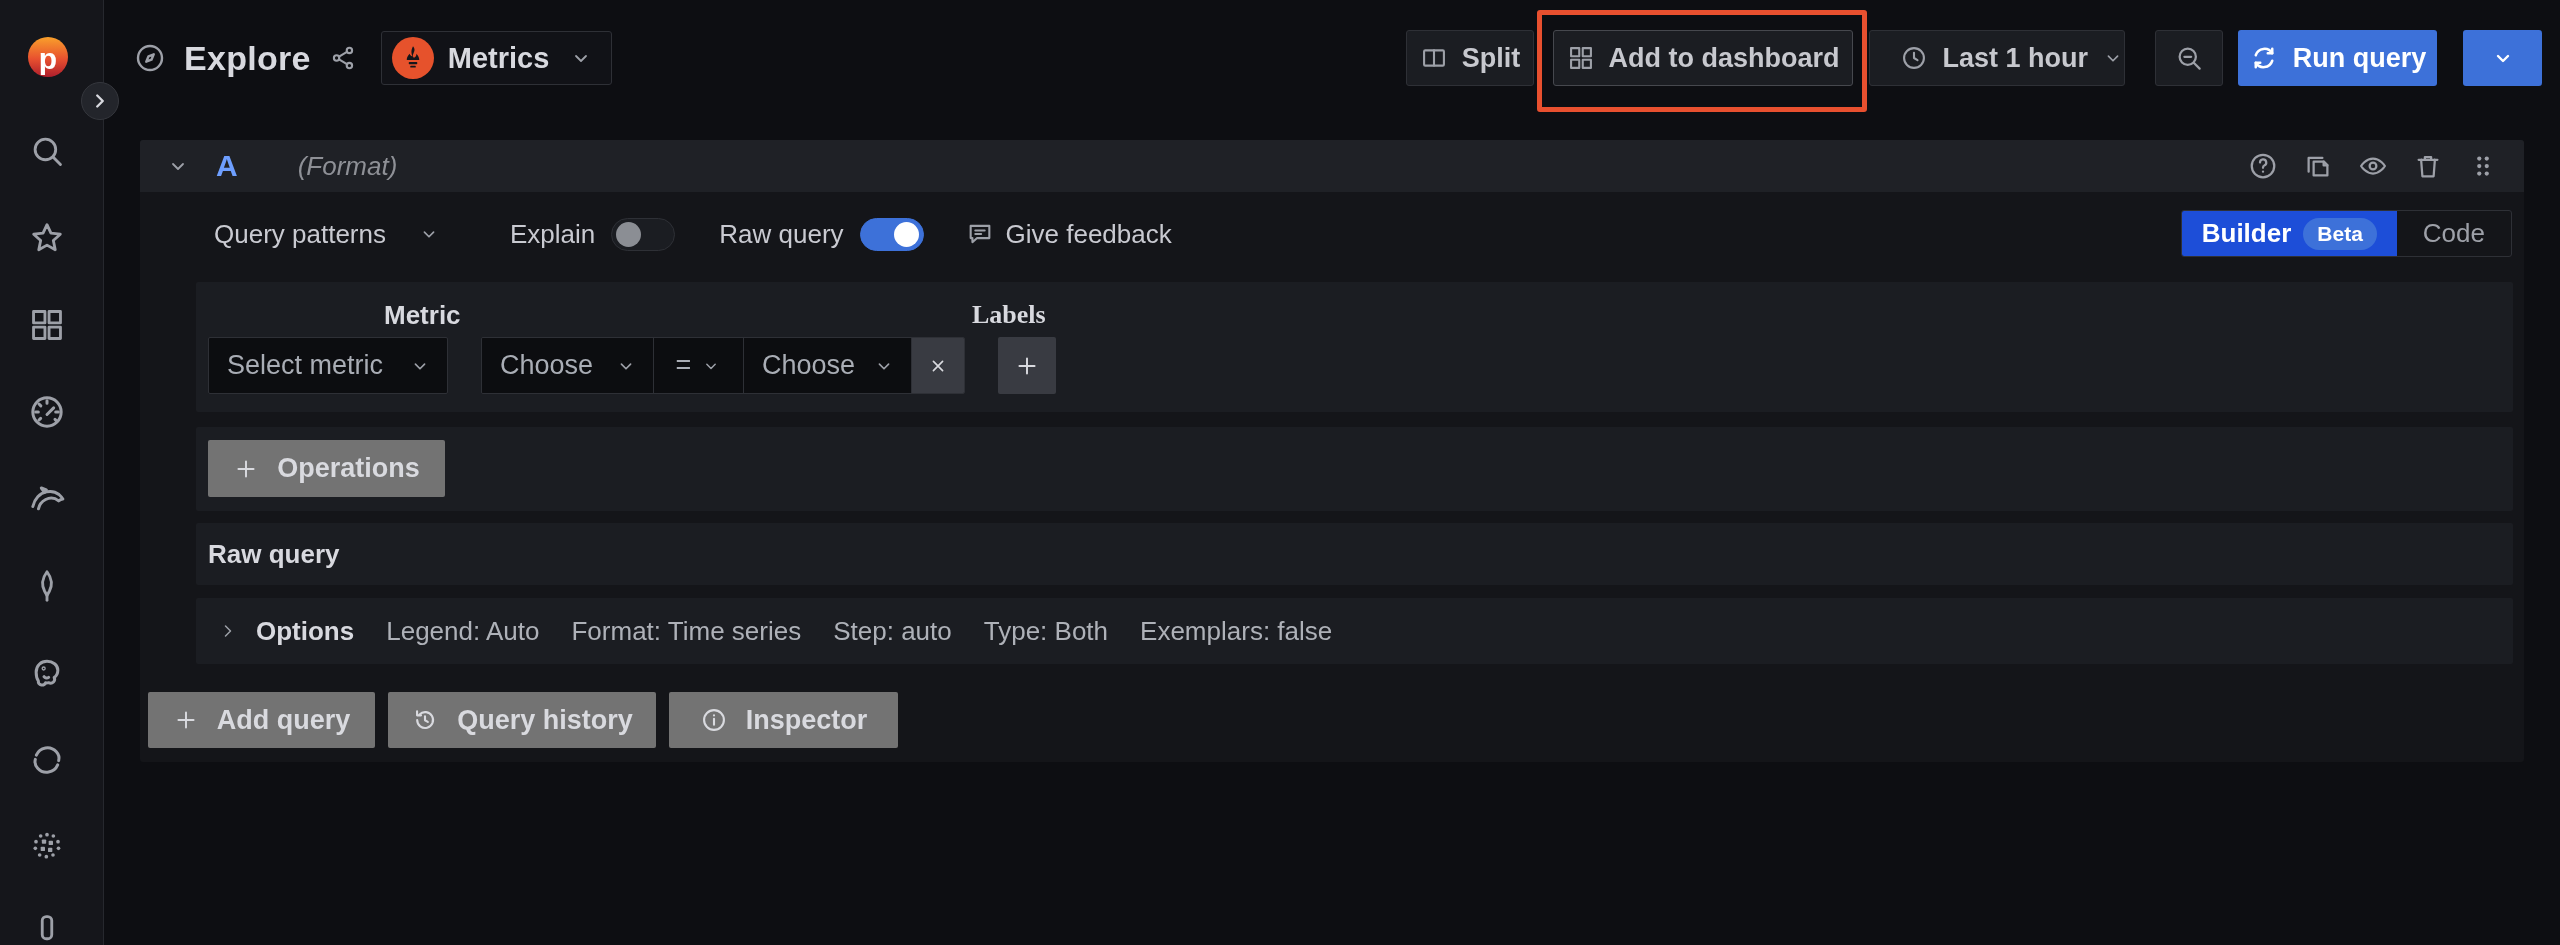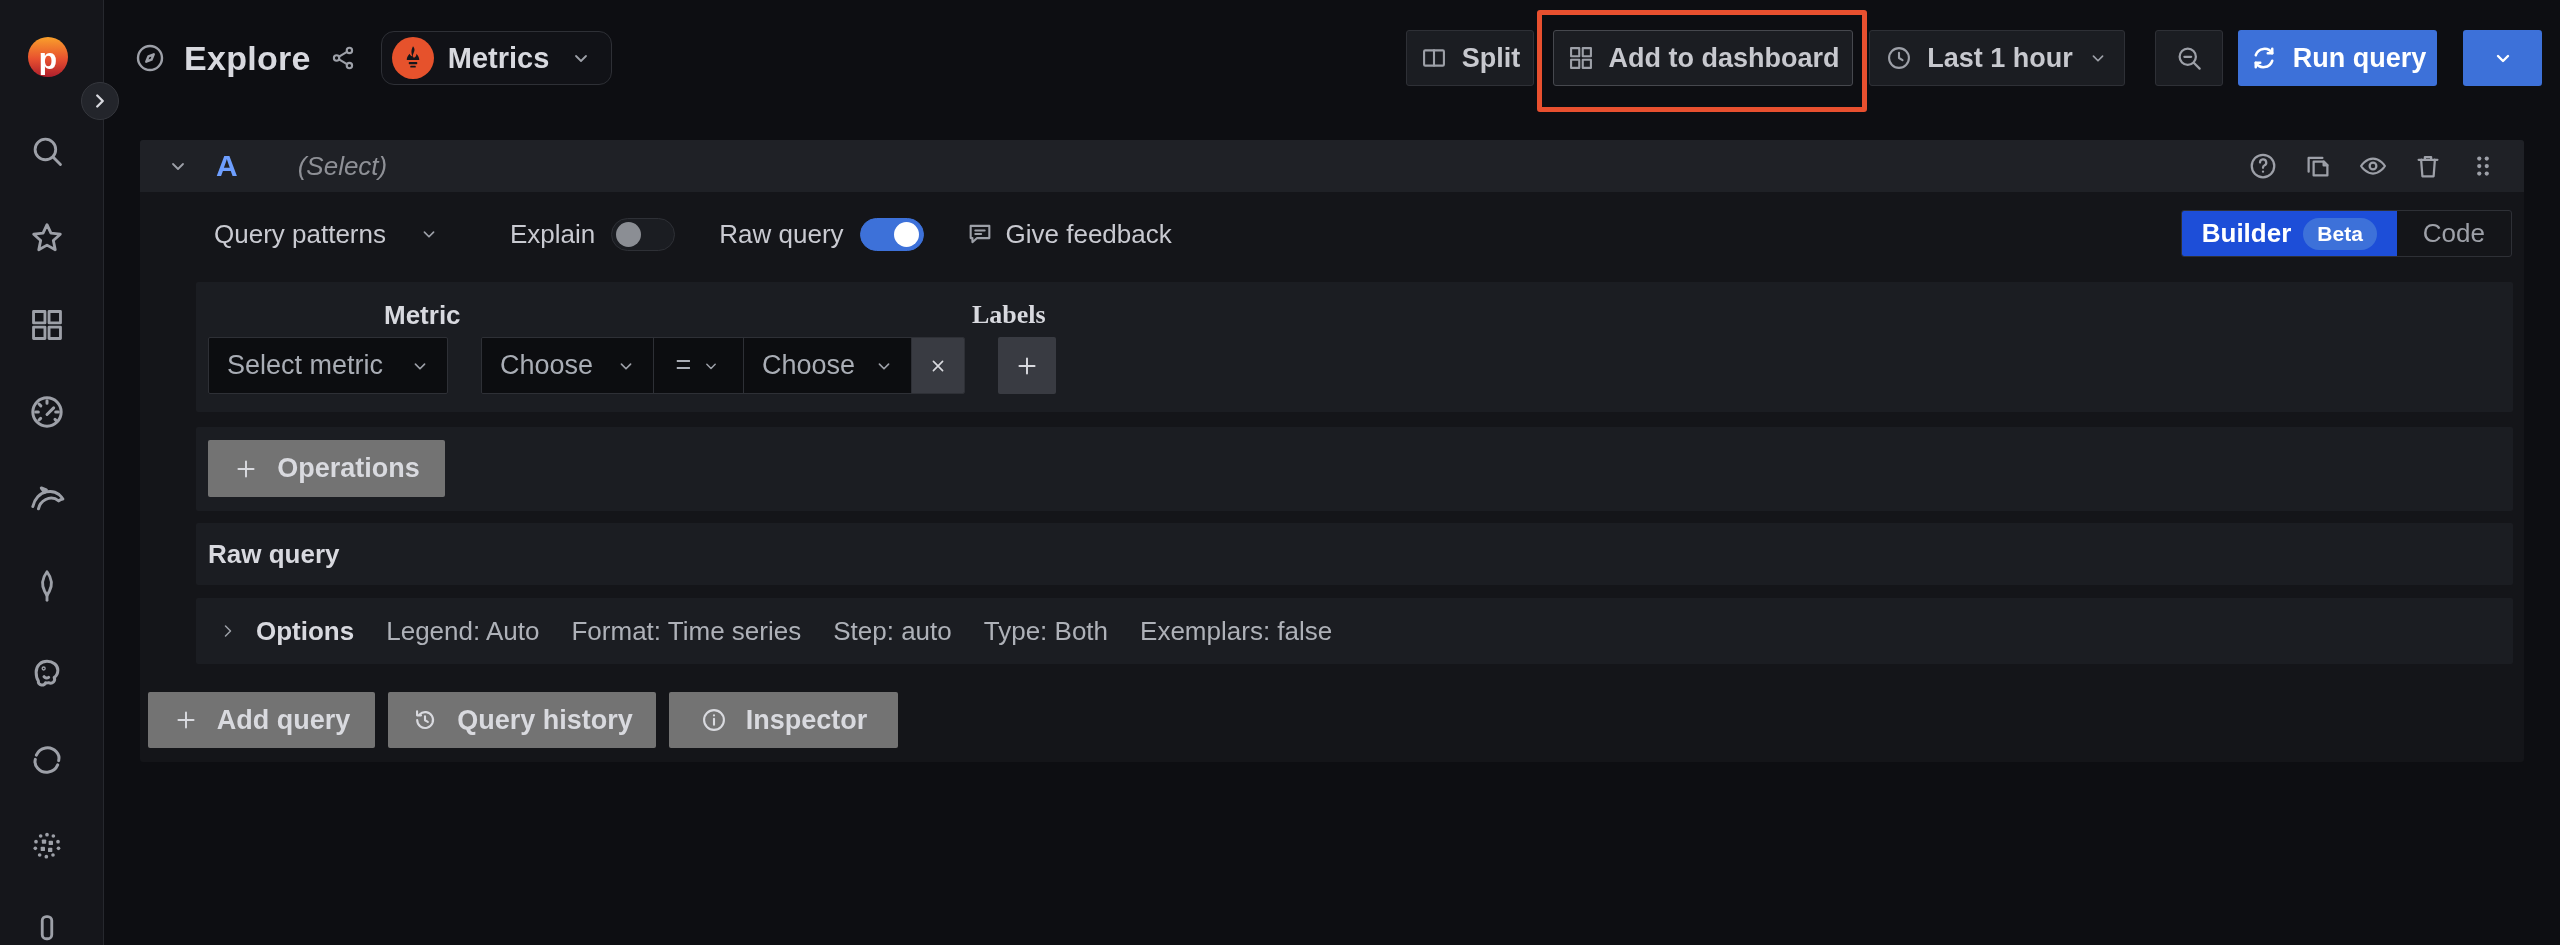--- a/index.html
+++ b/index.html
@@ -21,31 +21,31 @@
   .side-ico { width:40px; height:40px; display:flex; align-items:center; justify-content:center; cursor:pointer; }
 
   .expand-btn { position:absolute; left:81px; top:82px; width:38px; height:38px; border-radius:50%;
                 background:#23252b; border:1px solid #35373d; display:flex; align-items:center; justify-content:center; z-index:6; cursor:pointer; }
 
   
   .topbar { position:absolute; left:104px; right:0; top:0; height:116px; }
   .tb-left { position:absolute; left:30px; top:0; height:116px; display:flex; align-items:center; }
   .explore-title { font-size:34px; font-weight:700; color:#d8d9df; margin:0 8px 0 18px; letter-spacing:.3px; }
   .share-btn { margin:0 24px 0 10px; cursor:pointer; }
-  .ds-picker { display:flex; align-items:center; height:54px; border:1px solid #2e3036; border-radius:13px;
+  .ds-picker { display:flex; align-items:center; height:54px; border:1px solid #2e3036; border-radius:3px;
                background:#111217; padding:0 18px 0 10px; gap:14px; cursor:pointer; }
   .prom-circle { width:42px; height:42px; border-radius:50%; background:#e6522c; display:flex; align-items:center; justify-content:center; }
   .ds-picker .ds-label { font-size:29px; font-weight:700; color:#d8d9df; margin-right:6px; }
 
   .tb-btn { position:absolute; top:30px; height:56px; display:flex; align-items:center; justify-content:center;
             gap:14px; background:#1b1d22; border:1px solid #2e3036; border-radius:3px; font-size:27px; font-weight:700;
             color:#c7c8ce; cursor:pointer; }
   .btn-split { left:1302px; width:128px; }
   .btn-adddash { left:1449px; width:300px; border-color:#46484e; }
-  .btn-time { left:1765px; width:256px; }
+  .btn-time { left:1765px; width:256px;justify-content:flex-end; }
   .btn-zoomout { left:2051px; width:68px; }
   .btn-run { left:2134px; width:199px; background:#3d71d9; border:none; color:#fff; }
   .btn-runmore { left:2359px; width:79px; background:#3d71d9; border:none; }
 
   .annotation { position:absolute; left:1537px; top:10px; width:330px; height:102px; border:5px solid #e8502f; border-radius:3px; z-index:9; pointer-events:none; }
 
   
   .card { position:absolute; left:140px; top:140px; width:2384px; height:622px; background:#141519; border-radius:3px; }
   .card-header { height:52px; background:#1f2126; border-radius:3px 3px 0 0; display:flex; align-items:center; padding:0 26px; }
   .refid { color:#6e9fff; font-size:30px; font-weight:700; margin-left:26px; }
@@ -284,21 +284,21 @@
 
   <div class="annotation"></div>
 
   <div class="card">
 
     <div class="card-header">
       <svg class="ico" width="24" height="24" viewBox="0 0 24 24">
           <path d="M7 10l5 5 5-5"></path>
         </svg>
       <span class="refid">A</span>
-      <span class="ds-hint">(Select)</span>
+      <span class="ds-hint">(Format)</span>
       <div class="hdr-icons">
         <svg class="ico hicon" viewBox="0 0 24 24">
             <circle cx="12" cy="12" r="9"></circle>
             <path d="M9.6 9.2a2.5 2.5 0 1 1 3.4 2.4c-.8.3-1 .8-1 1.8"></path>
             <line x1="12" y1="16.4" x2="12" y2="16.5"></line>
           </svg>
         <svg class="ico hicon" viewBox="0 0 24 24">
             <path d="M8.5 8.5h8.2l2.8 2.8v8.2h-11z"></path>
             <path d="M16.5 8.5v3h3"></path>
             <path d="M15.5 5.5h-11v11"></path>

